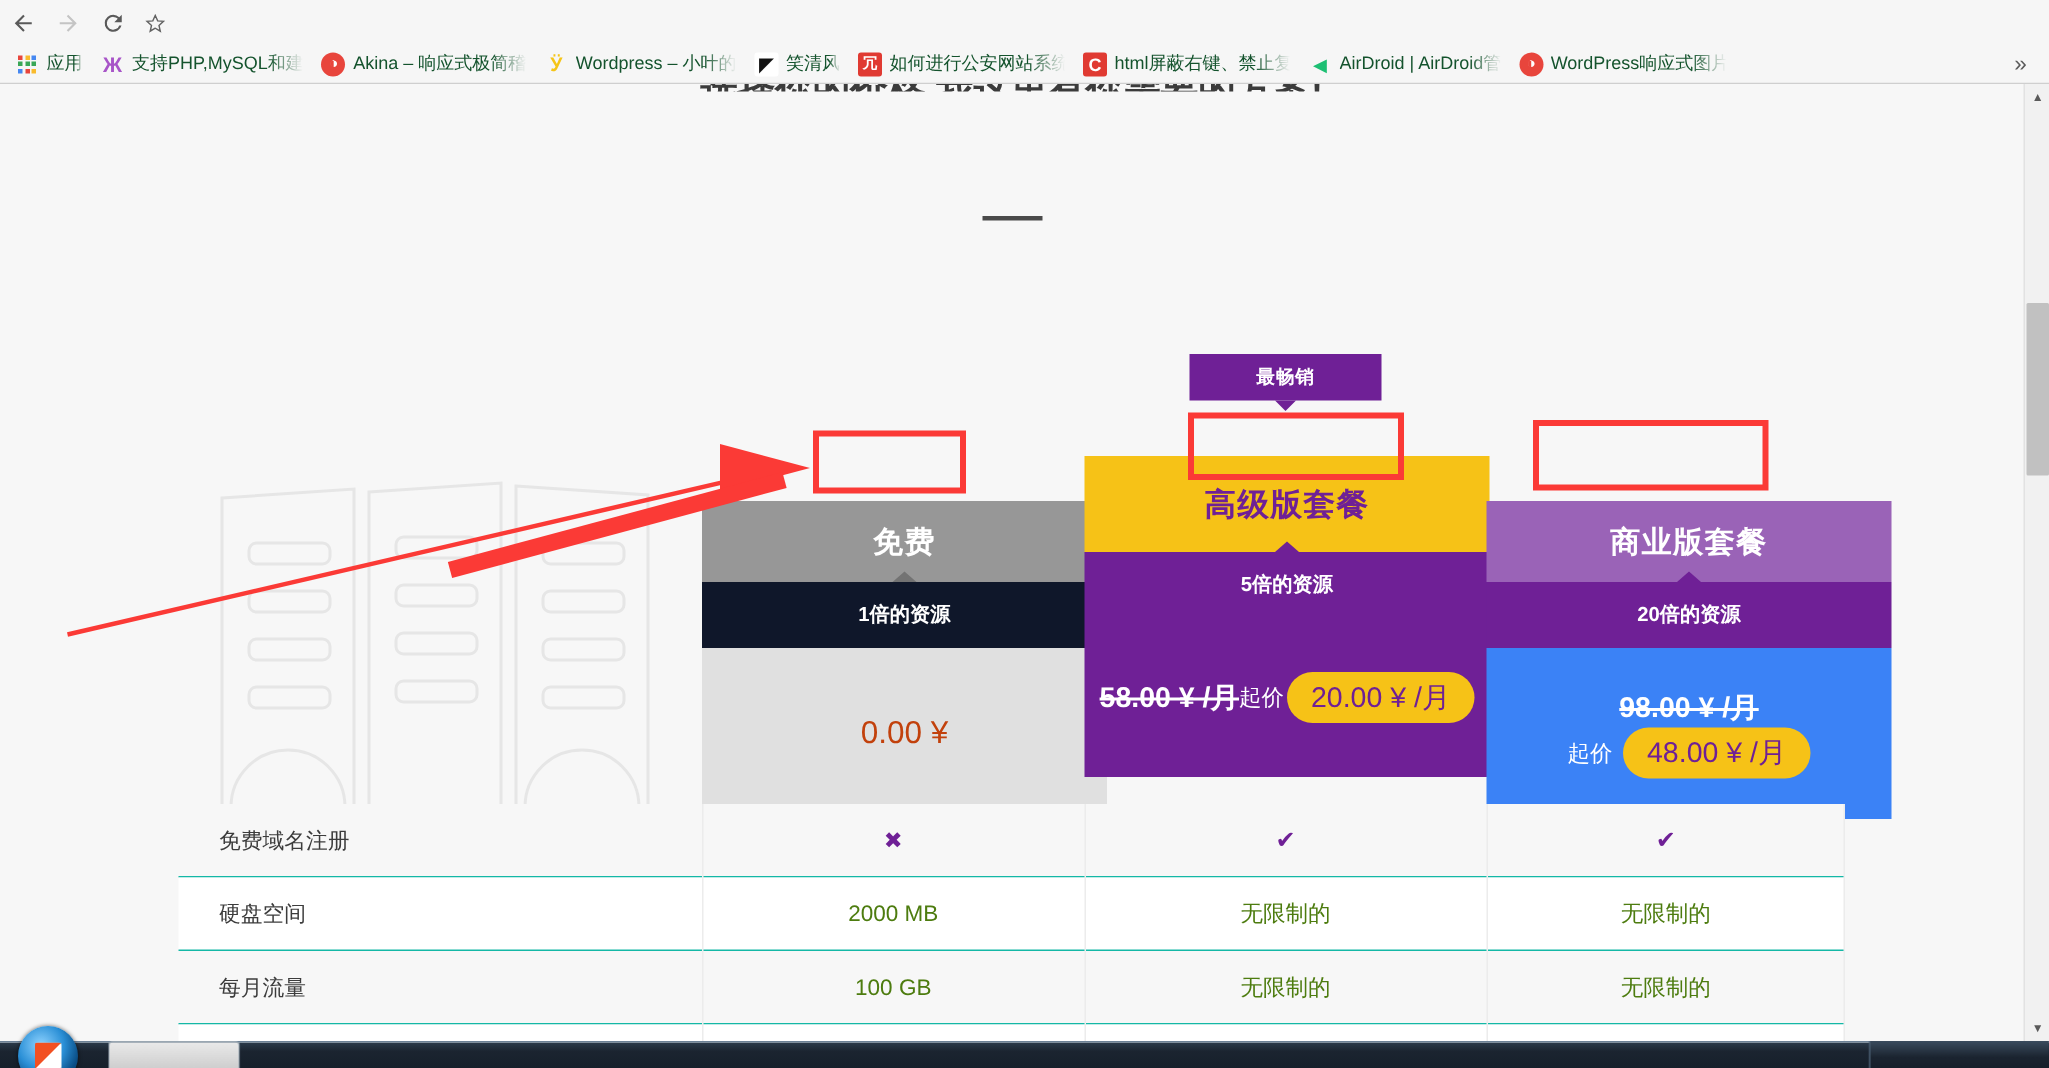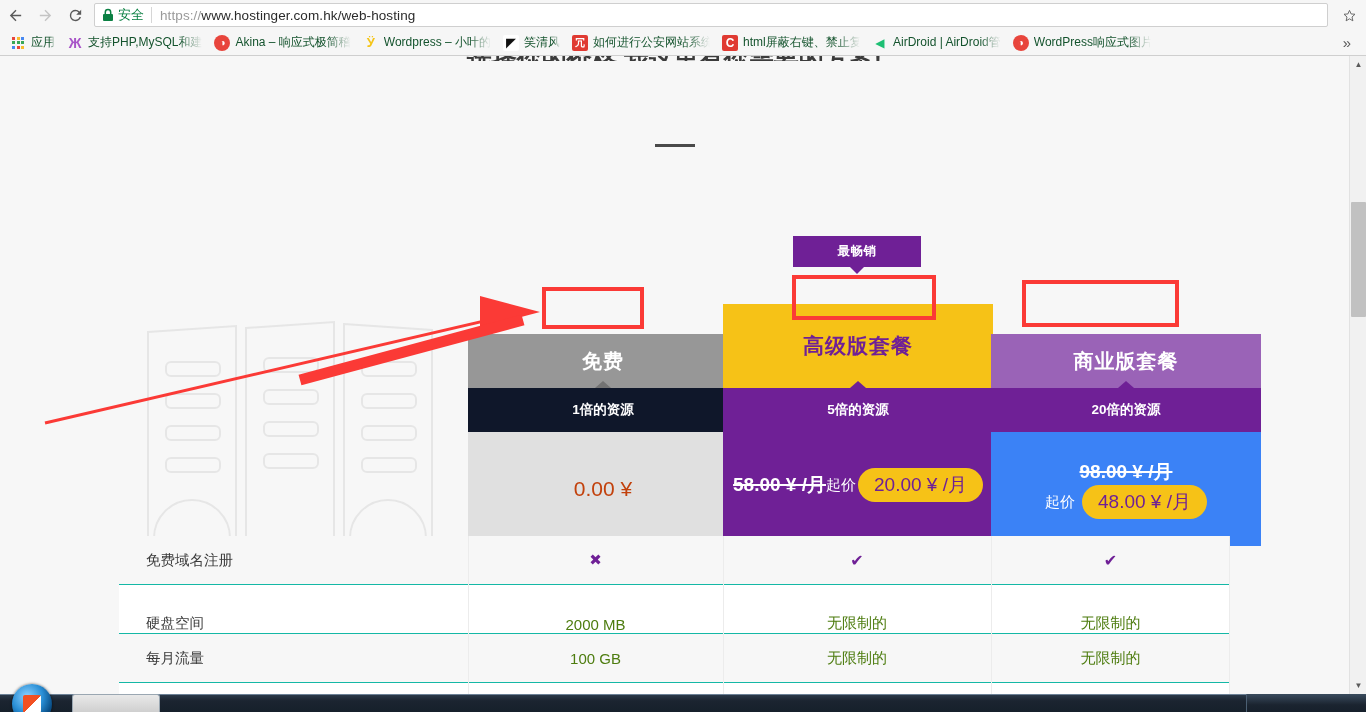--- a/index.html
+++ b/index.html
@@ -196,21 +196,21 @@
   .col-business { left: 872px; top: 98px; }
 
   .col-head {
     height: 54px;
     display: flex; align-items: center; justify-content: center;
     font-size: 20px; font-weight: bold; color: #fff;
     position: relative;
     letter-spacing: 1px;
   }
   .col-free .col-head     { background: #979797; height: 54px; }
-  .col-premium .col-head  { background: #f6c217; height: 84px; color:#6f2096; font-size:21px;}
+  .col-premium .col-head  { background: #f6c217; height: 64px; color:#6f2096; font-size:21px;}
   .col-business .col-head { background: #9a63b7; height: 54px; }
 
   .col-sub {
     height: 44px;
     display:flex; align-items:center; justify-content:center;
     font-size: 13.5px; font-weight: bold; color:#fff;
     position: relative;
   }
   .col-free .col-sub      { background:#0f172a; }
   .col-premium .col-sub   { background:#6f2096; }
@@ -258,21 +258,21 @@
     position: absolute; left: 0; top: 300px;
     width: 1111px;
   }
   .frow {
     display: flex;
     height: 49px;
     align-items: center;
     border-bottom: 1px solid #14b8a6;
   }
   .frow.alt { background: #f7f7f7; }
-  .frow.plain { background: #ffffff; align-items: flex-end; }
+  .frow.plain { background: #ffffff; }
   .fname {
     width: 349px;
     padding-left: 27px;
     font-size: 14.5px;
     color: #3c3c3c;
   }
   .fcell {
     width: 255px;
     text-align: center;
     font-size: 15px;
@@ -387,31 +387,20 @@
       <svg width="17" height="17" viewBox="0 0 24 24">
         <path d="M4 11h12.2l-5.6-5.6L12 4l8 8-8 8-1.4-1.4 5.6-5.6H4z" fill="#c4c4c4"></path>
       </svg>
     </div>
     <div class="nav-btn">
       <svg width="17" height="17" viewBox="0 0 24 24">
         <path d="M17.65 6.35A7.95 7.95 0 0 0 12 4a8 8 0 1 0 7.73 10h-2.08A6 6 0 1 1 12 6c1.66 0 3.14.69 4.22 1.78L13 11h7V4z" fill="#5a5a5a"></path>
       </svg>
     </div>
 
-    <div id="omnibox">
-      <span id="lock-icon">
-        <svg width="12" height="14" viewBox="0 0 12 14">
-          <rect x="1" y="6" width="10" height="7" rx="1" fill="#0b8043"></rect>
-          <path d="M3.3 6V4.2a2.7 2.7 0 0 1 5.4 0V6" stroke="#0b8043" stroke-width="1.5" fill="none"></path>
-        </svg>
-      </span>
-      <span id="secure-label">安全</span>
-      <span id="omnibox-sep"></span>
-      <span id="url-text"><span>https://</span><span class="url-host">www.hostinger.com.hk</span><span class="url-host">/web-hosting</span></span>
-    </div>
 
     <div id="star-btn">
       <svg width="15" height="15" viewBox="0 0 24 24">
         <path d="M12 17.3l-5.4 3.2 1.4-6.1L3.2 10l6.2-.5L12 3.8l2.6 5.7 6.2.5-4.8 4.4 1.4 6.1z" fill="none" stroke="#636363" stroke-width="1.5"></path>
       </svg>
     </div>
   </div>
 
   <div id="bookmarks-bar">
 

